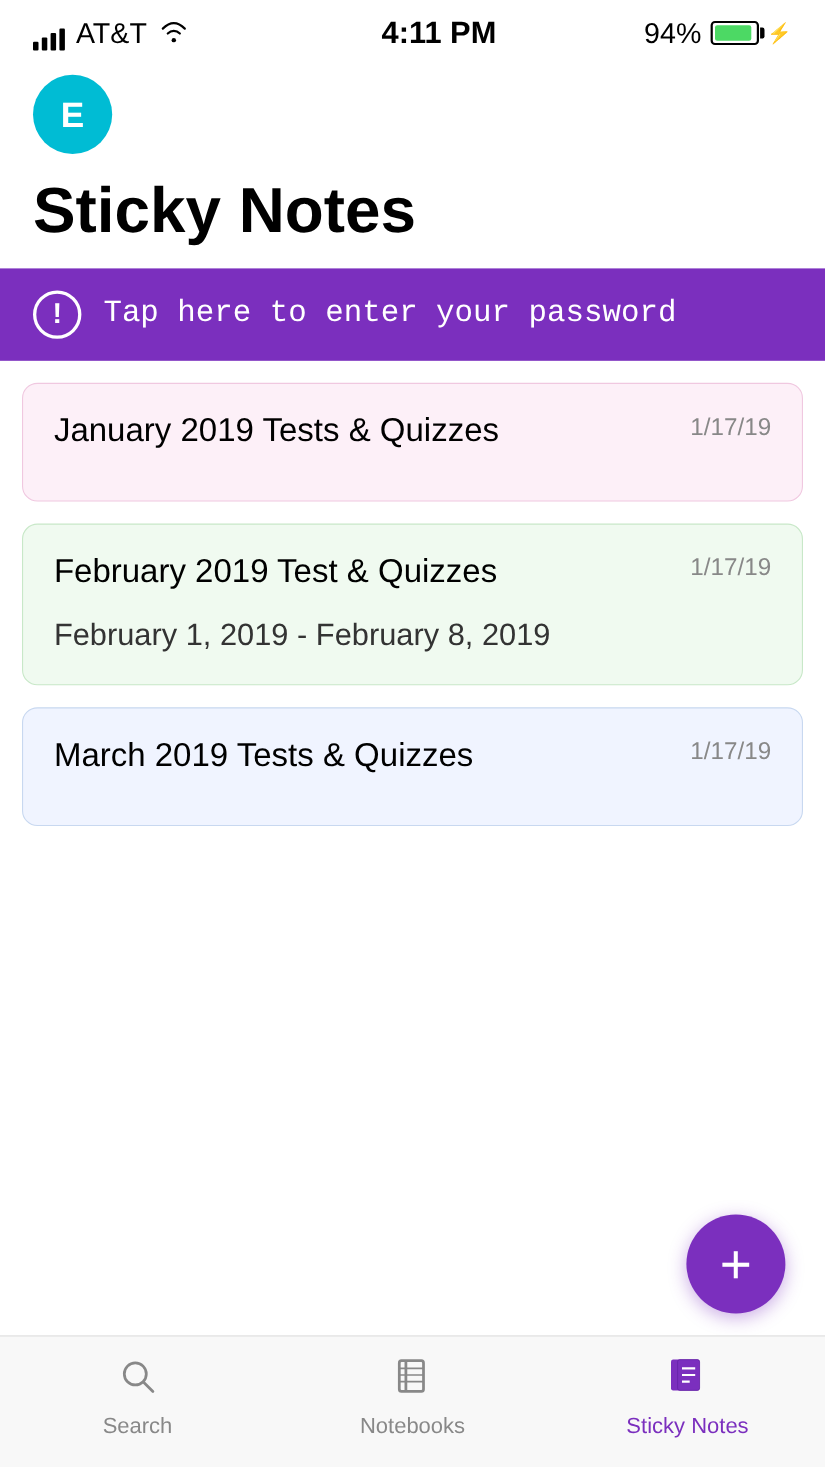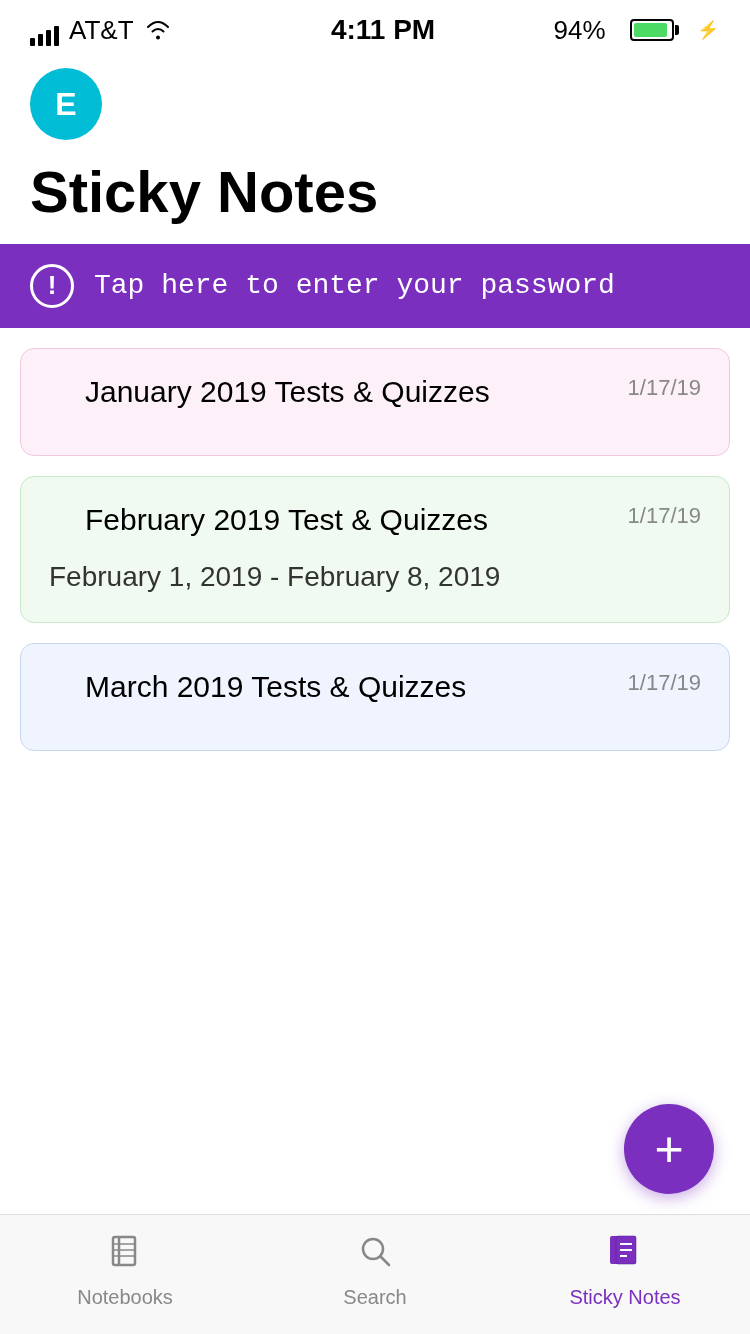--- a/index.html
+++ b/index.html
@@ -48,21 +48,21 @@
       font-weight: 500;
     }
     .status-center {
       font-size: 28px;
       font-weight: 600;
       margin-left: 41px;
     }
     .status-right {
       display: flex;
       align-items: center;
-      gap: 24px;
+      gap: 8px;
       font-size: 26px;
       font-weight: 500;
       text-align: center;
     }
     .battery-container {
       display: flex;
       align-items: center;
       gap: 4px;
     }
     .battery {
@@ -172,21 +172,20 @@
     .note-card.blue {
       background: #f0f4ff;
       border-color: #c8d8f0;
     }
 
     .note-header {
       display: flex;
       justify-content: space-between;
       align-items: flex-start;
       margin-bottom: 20px;
-      margin-left: 36px;
     }
 
     .note-title {
       font-size: 30px;
       font-weight: 500;
       color: #000;
       flex: 1;
       padding-right: 20px;
     }
 
@@ -337,45 +336,45 @@
     </div>
   </div>
 
 </div>
 
 <div class="fab">
   <span class="fab-plus">+</span>
 </div>
 
 <div class="tab-bar">
+
+  <div class="tab-item">
+    <span class="tab-icon">
+      <svg width="40" height="40" viewBox="0 0 40 40" fill="none">
+        <circle cx="18" cy="18" r="10" stroke="#888" stroke-width="2.5" fill="none"></circle>
+        <line x1="26" y1="26" x2="34" y2="34" stroke="#888" stroke-width="2.5" stroke-linecap="round"></line>
+      </svg>
+    </span>
+    <span class="tab-label">Search</span>
+  </div>
 
   <div class="tab-item">
     <span class="tab-icon">
       <svg width="40" height="40" viewBox="0 0 40 40" fill="none">
         <rect x="8" y="6" width="22" height="28" rx="2" stroke="#888" stroke-width="2.5" fill="none"></rect>
         <line x1="14" y1="6" x2="14" y2="34" stroke="#888" stroke-width="2.5"></line>
         <line x1="8" y1="13" x2="30" y2="13" stroke="#888" stroke-width="1.5"></line>
         <line x1="8" y1="19" x2="30" y2="19" stroke="#888" stroke-width="1.5"></line>
         <line x1="8" y1="25" x2="30" y2="25" stroke="#888" stroke-width="1.5"></line>
       </svg>
     </span>
     <span class="tab-label">Notebooks</span>
   </div>
 
   <div class="tab-item">
-    <span class="tab-icon">
-      <svg width="40" height="40" viewBox="0 0 40 40" fill="none">
-        <circle cx="18" cy="18" r="10" stroke="#888" stroke-width="2.5" fill="none"></circle>
-        <line x1="26" y1="26" x2="34" y2="34" stroke="#888" stroke-width="2.5" stroke-linecap="round"></line>
-      </svg>
-    </span>
-    <span class="tab-label">Search</span>
-  </div>
-
-  <div class="tab-item">
     <span class="tab-icon active">
       <svg width="40" height="40" viewBox="0 0 40 40" fill="none">
         <rect x="5" y="5" width="26" height="28" rx="2" fill="#7b2fbe"></rect>
         <rect x="11" y="5" width="20" height="28" rx="2" fill="#7b2fbe" stroke="#5a1a9a" stroke-width="0.5"></rect>
         <line x1="15" y1="13" x2="27" y2="13" stroke="white" stroke-width="2"></line>
         <line x1="15" y1="19" x2="27" y2="19" stroke="white" stroke-width="2"></line>
         <line x1="15" y1="25" x2="22" y2="25" stroke="white" stroke-width="2"></line>
       </svg>
     </span>
     <span class="tab-label active">Sticky Notes</span>

